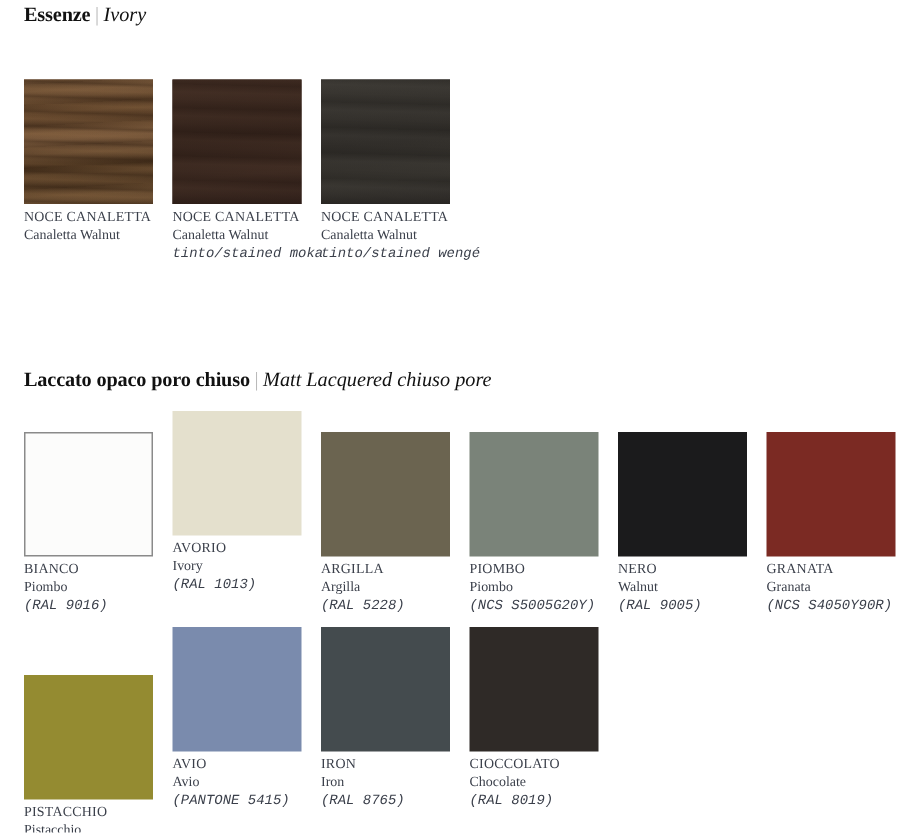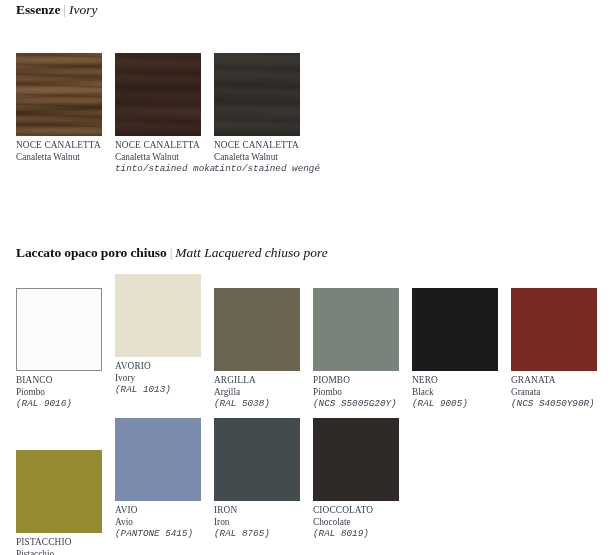--- a/index.html
+++ b/index.html
@@ -173,36 +173,36 @@
             <span class="lbl-it">AVORIO</span>
             <span class="lbl-en">Ivory</span>
             <span class="lbl-code">(RAL 1013)</span>
           </div>
         </div>
         <div class="swatch-cell" style="left: 214px; top: 25px;">
           <div class="swatch-chip" style="background: rgb(107, 100, 80); width: 86px; height: 83px;"></div>
           <div class="swatch-labels">
             <span class="lbl-it">ARGILLA</span>
             <span class="lbl-en">Argilla</span>
-            <span class="lbl-code">(RAL 5038)</span>
+            <span class="lbl-code">(RAL 5228)</span>
           </div>
         </div>
         <div class="swatch-cell" style="left: 313px; top: 25px;">
           <div class="swatch-chip" style="background: rgb(122, 131, 121); width: 86px; height: 83px;"></div>
           <div class="swatch-labels">
             <span class="lbl-it">PIOMBO</span>
             <span class="lbl-en">Piombo</span>
             <span class="lbl-code">(NCS S5005G20Y)</span>
           </div>
         </div>
         <div class="swatch-cell" style="left: 412px; top: 25px;">
           <div class="swatch-chip" style="background: rgb(27, 27, 28); width: 86px; height: 83px;"></div>
           <div class="swatch-labels">
             <span class="lbl-it">NERO</span>
-            <span class="lbl-en">Black</span>
+            <span class="lbl-en">Walnut</span>
             <span class="lbl-code">(RAL 9005)</span>
           </div>
         </div>
         <div class="swatch-cell" style="left: 511px; top: 25px;">
           <div class="swatch-chip" style="background: rgb(123, 42, 35); width: 86px; height: 83px;"></div>
           <div class="swatch-labels">
             <span class="lbl-it">GRANATA</span>
             <span class="lbl-en">Granata</span>
             <span class="lbl-code">(NCS S4050Y90R)</span>
           </div>

